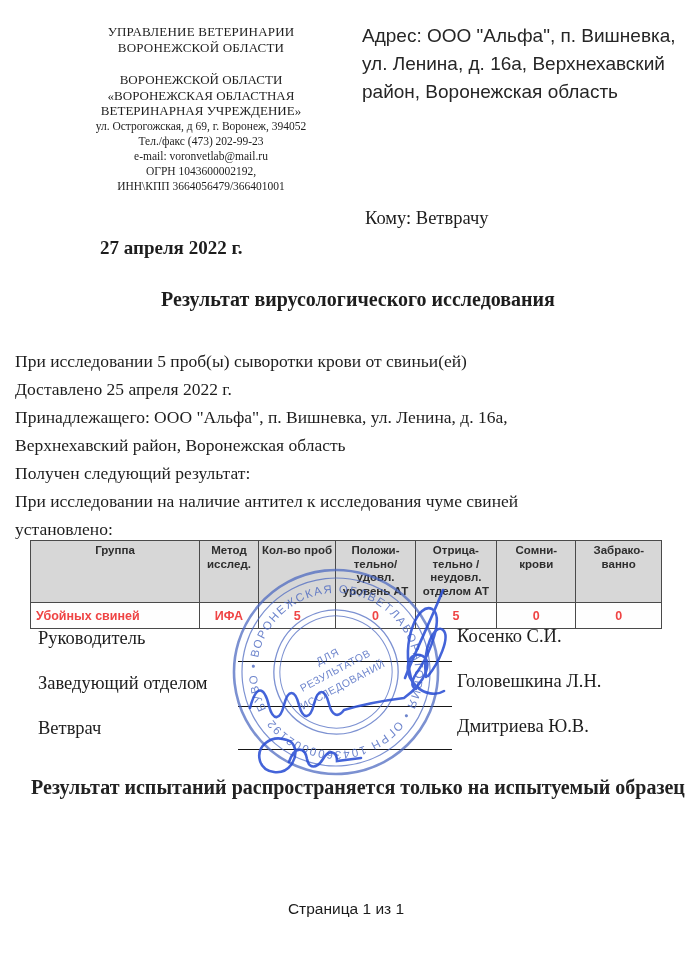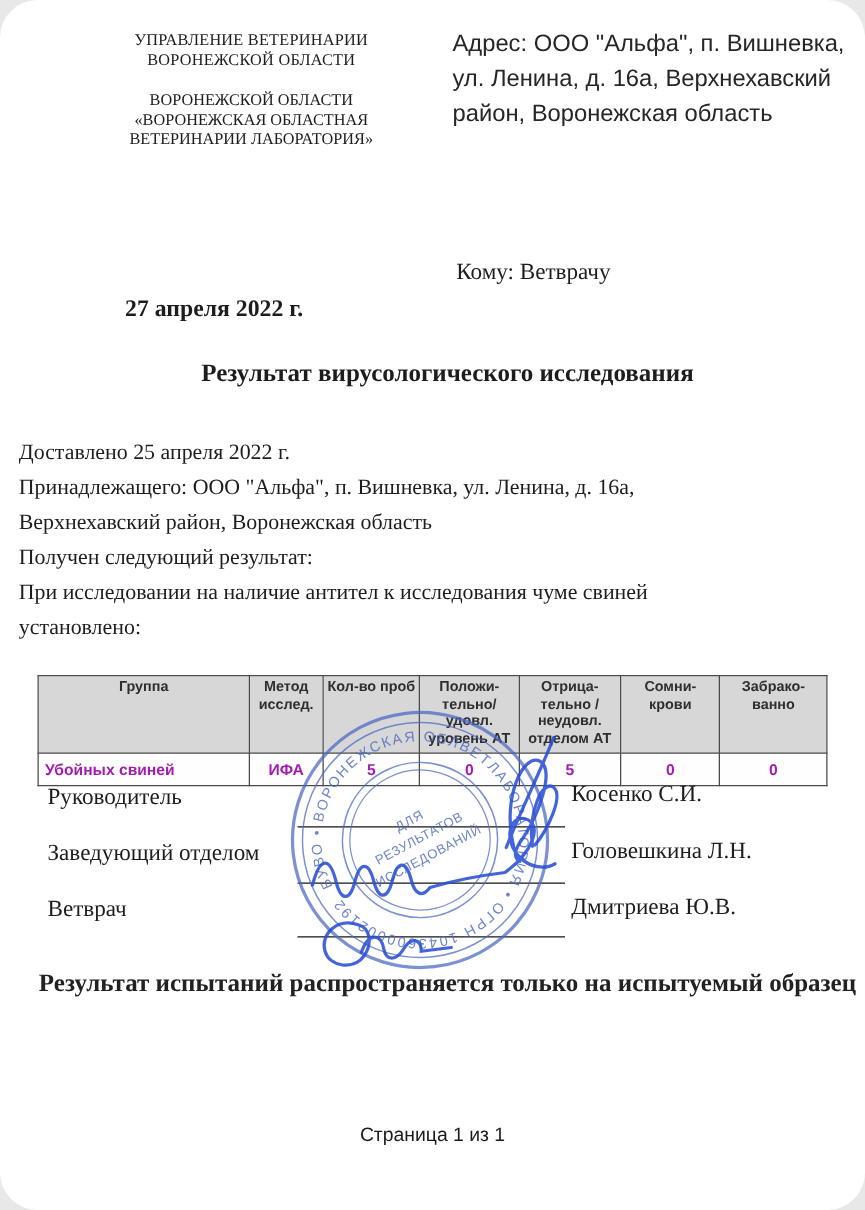--- a/index.html
+++ b/index.html
@@ -1,19 +1,19 @@
 <!DOCTYPE html>
 <html><head>
 <meta charset="utf-8">
 <style>
   html,body{margin:0;padding:0;background:#e8e8e8;}
   .page{
     position:relative;width:692px;height:968px;margin:0 auto;
     background:#ffffff;overflow:hidden;
-    font-family:"Liberation Serif", serif;color:#1d1d1d;border-radius:30px;
+    font-family:"Liberation Serif", serif;color:#1d1d1d;
   }
   
   .org-block{position:absolute;left:42px;top:24px;width:318px;text-align:center;}
   .org-dept{font-size:13px;line-height:16px;letter-spacing:.2px;}
   .org-inst{margin-top:16px;font-size:13px;line-height:15.5px;}
   .org-contact{font-size:11.5px;line-height:15px;}
   .addr-right{position:absolute;left:362px;top:22px;width:315px;
     font-family:"Liberation Sans", sans-serif;font-size:19px;line-height:28px;color:#262626;}
   .recipient{position:absolute;left:365px;top:208px;font-size:18.5px;}
   .date-line{position:absolute;left:100px;top:237px;font-size:19px;font-weight:bold;}
@@ -26,21 +26,21 @@
   
   .results{position:absolute;left:30px;top:540px;width:632px;
     border-collapse:collapse;table-layout:fixed;z-index:1;}
   .results th,.results td{border:1px solid #4a4a4a;overflow:hidden;}
   .results thead th{
     background:#d7d7d7;font-family:"Liberation Sans", sans-serif;
     font-size:11.5px;font-weight:600;color:#2e2e2e;
     vertical-align:top;padding:3px 2px 2px 2px;white-space:pre-line;line-height:13.5px;
     text-align:center;height:56px;margin-top:28px;}
   .results td{
-    font-family:"Liberation Sans", sans-serif;font-size:12.5px;font-weight:600;color:#a21caf;
+    font-family:"Liberation Sans", sans-serif;font-size:12.5px;font-weight:600;color:#ef4444;
     height:23px;text-align:center;background:#fefefe;}
   .results td.cell-left{text-align:left;padding-left:5px;font-weight:600;}
   
   .sig-label{position:absolute;left:38px;font-size:18.5px;z-index:1;}
   .sig-name{position:absolute;left:457px;font-size:18.5px;z-index:1;}
   .sig-line{position:absolute;left:238px;width:214px;height:0;
     border-bottom:1.6px solid #161616;z-index:2;}
   
   .stamp-svg{position:absolute;left:216px;top:552px;z-index:3;pointer-events:none;}
   .ink-svg{position:absolute;left:225px;top:582px;z-index:4;pointer-events:none;}
@@ -56,38 +56,46 @@
 <div class="page">
 
   <div class="org-block">
     <div class="org-dept">
       <div>УПРАВЛЕНИЕ ВЕТЕРИНАРИИ</div>
       <div>ВОРОНЕЖСКОЙ ОБЛАСТИ</div>
     </div>
     <div class="org-inst">
       <div>ВОРОНЕЖСКОЙ ОБЛАСТИ</div>
       <div>«ВОРОНЕЖСКАЯ ОБЛАСТНАЯ</div>
-      <div>ВЕТЕРИНАРИИ ЛАБОРАТОРИЯ»</div>
+      <div>ВЕТЕРИНАРНАЯ УЧРЕЖДЕНИЕ»</div>
+    </div>
+    <div class="org-contact">
+      <div>ул. Острогожская, д 69, г. Воронеж, 394052</div>
+      <div>Тел./факс  (473) 202-99-23</div>
+      <div>e-mail: voronvetlab@mail.ru</div>
+      <div>ОГРН 1043600002192,</div>
+      <div>ИНН\КПП 3664056479/366401001</div>
     </div>
   </div>
 
   <div class="addr-right">
     <div>Адрес: ООО "Альфа", п. Вишневка,</div>
     <div>ул. Ленина, д. 16а, Верхнехавский</div>
     <div>район, Воронежская область</div>
   </div>
 
   <div class="recipient">Кому: Ветврачу</div>
   <div class="date-line">27 апреля 2022 г.</div>
 
   <div class="doc-title">
     <div>Результат вирусологического исследования</div>
   </div>
 
   <div class="body-text">
+    <div>При исследовании 5 проб(ы) сыворотки крови от свиньи(ей)</div>
     <div>Доставлено 25 апреля 2022 г.</div>
     <div>Принадлежащего: ООО "Альфа", п. Вишневка, ул. Ленина, д. 16а,</div>
     <div>Верхнехавский район, Воронежская область</div>
     <div>Получен следующий результат:</div>
     <div>При исследовании на наличие антител к исследования чуме свиней</div>
     <div>установлено:</div>
   </div>
 
   <table class="results">
     <colgroup>

